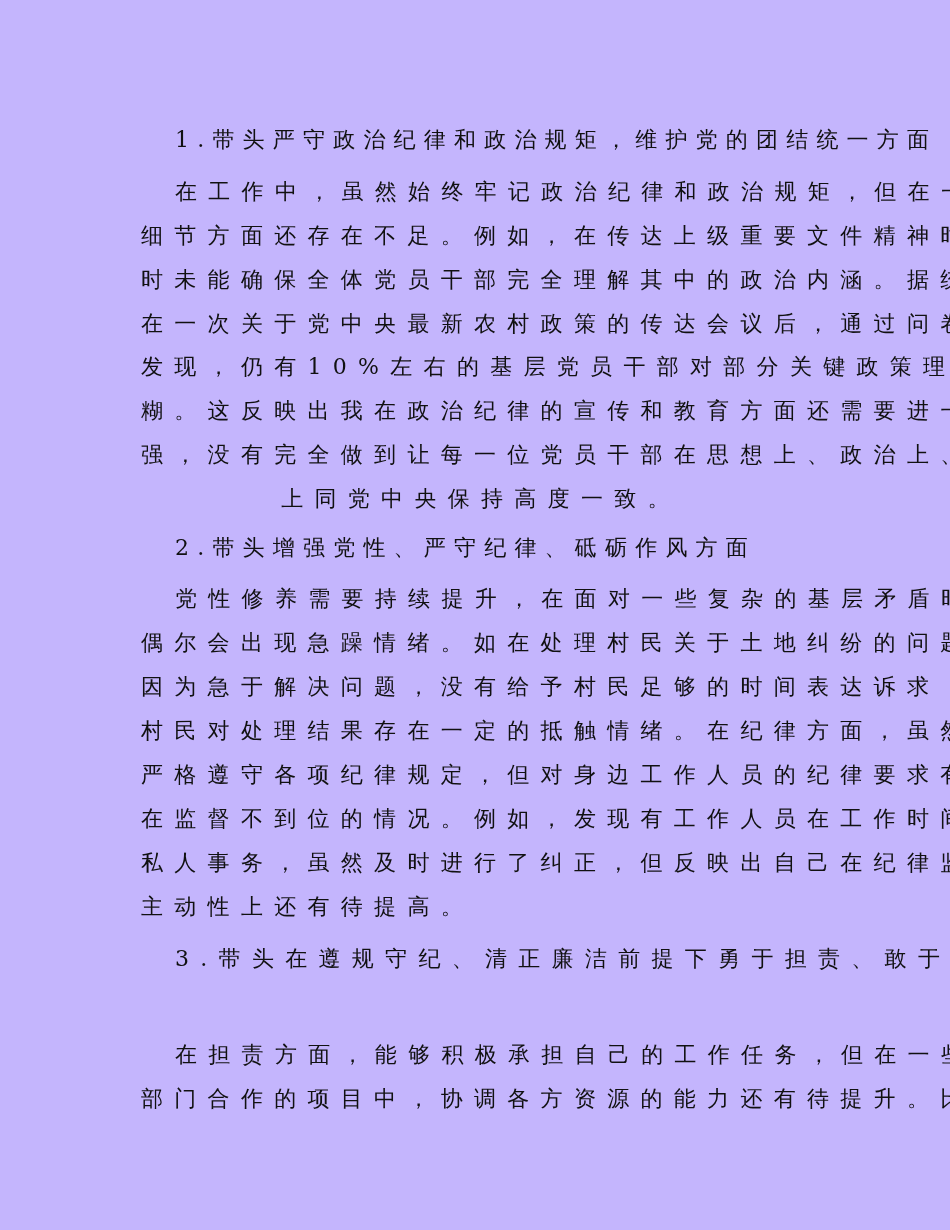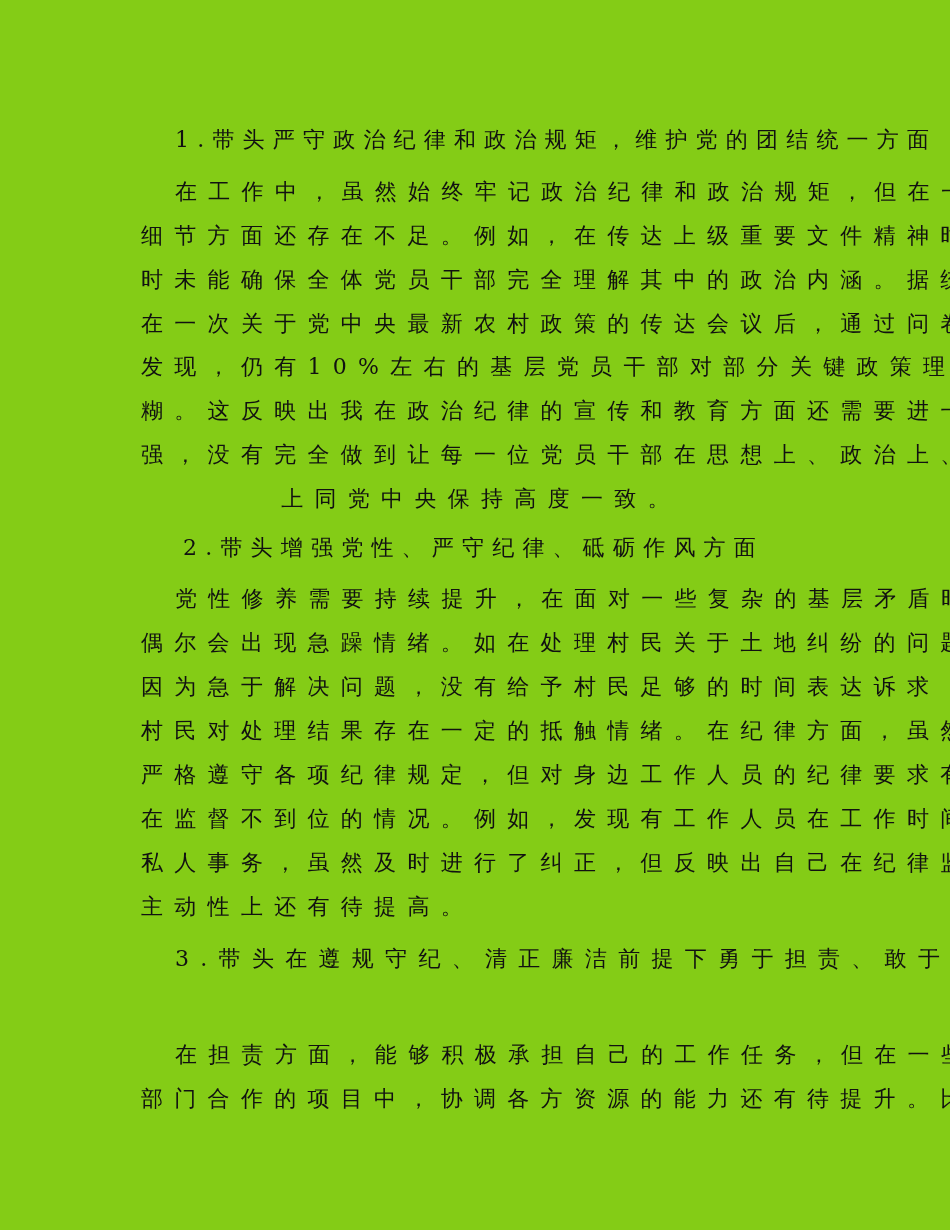--- a/index.html
+++ b/index.html
@@ -1,18 +1,18 @@
 <!DOCTYPE html>
 <html><head>
 <meta charset="utf-8">
 <style>
   html, body { margin: 0; padding: 0; background: #ffffff; }
   body { width: 950px; height: 1230px; position: relative; overflow: hidden; }
   .page {
-    position: absolute; left: 0; top: 0; width: 950px; height: 1230px; background: #84cc16;
+    position: absolute; left: 0; top: 0; width: 950px; height: 1230px; background: #c4b5fd;
   }
   .line {
     position: absolute;
     left: 141px;
     width: 680px;
     height: 44px;
     line-height: 44px;
     font-family: "DejaVu Serif", "Liberation Serif", serif;
     font-size: 22px;
     color: #111;
@@ -31,21 +31,21 @@
   <div class="line head" style="top:118px;">1.带头严守政治纪律和政治规矩，维护党的团结统一方面</div>
   <div class="line indent" style="top:170px;">在工作中，虽然始终牢记政治纪律和政治规矩，但在一些</div>
   <div class="line" style="top:214px;">细节方面还存在不足。例如，在传达上级重要文件精神时，有</div>
   <div class="line" style="top:258px;">时未能确保全体党员干部完全理解其中的政治内涵。据统计，</div>
   <div class="line" style="top:302px;">在一次关于党中央最新农村政策的传达会议后，通过问卷调查</div>
   <div class="line" style="top:345px;">发现，仍有10%左右的基层党员干部对部分关键政策理解模</div>
   <div class="line" style="top:389px;">糊。这反映出我在政治纪律的宣传和教育方面还需要进一步加</div>
   <div class="line" style="top:433px;">强，没有完全做到让每一位党员干部在思想上、政治上、行动</div>
   <div class="line" style="top:477px;text-align:center;">上同党中央保持高度一致。</div>
 
-  <div class="line head" style="top:526px;margin-left:8px;">2.带头增强党性、严守纪律、砥砺作风方面</div>
+  <div class="line head" style="top:526px;">2.带头增强党性、严守纪律、砥砺作风方面</div>
   <div class="line indent" style="top:577px;">党性修养需要持续提升，在面对一些复杂的基层矛盾时，</div>
   <div class="line" style="top:621px;">偶尔会出现急躁情绪。如在处理村民关于土地纠纷的问题时，</div>
   <div class="line" style="top:665px;">因为急于解决问题，没有给予村民足够的时间表达诉求，导致</div>
   <div class="line" style="top:709px;">村民对处理结果存在一定的抵触情绪。在纪律方面，虽然能够</div>
   <div class="line" style="top:753px;">严格遵守各项纪律规定，但对身边工作人员的纪律要求有时存</div>
   <div class="line" style="top:797px;">在监督不到位的情况。例如，发现有工作人员在工作时间处理</div>
   <div class="line" style="top:841px;">私人事务，虽然及时进行了纠正，但反映出自己在纪律监督的</div>
   <div class="line" style="top:885px;">主动性上还有待提高。</div>
 
   <div class="line head3" style="top:937px;">3.带头在遵规守纪、清正廉洁前提下勇于担责、敢于创新</div>

